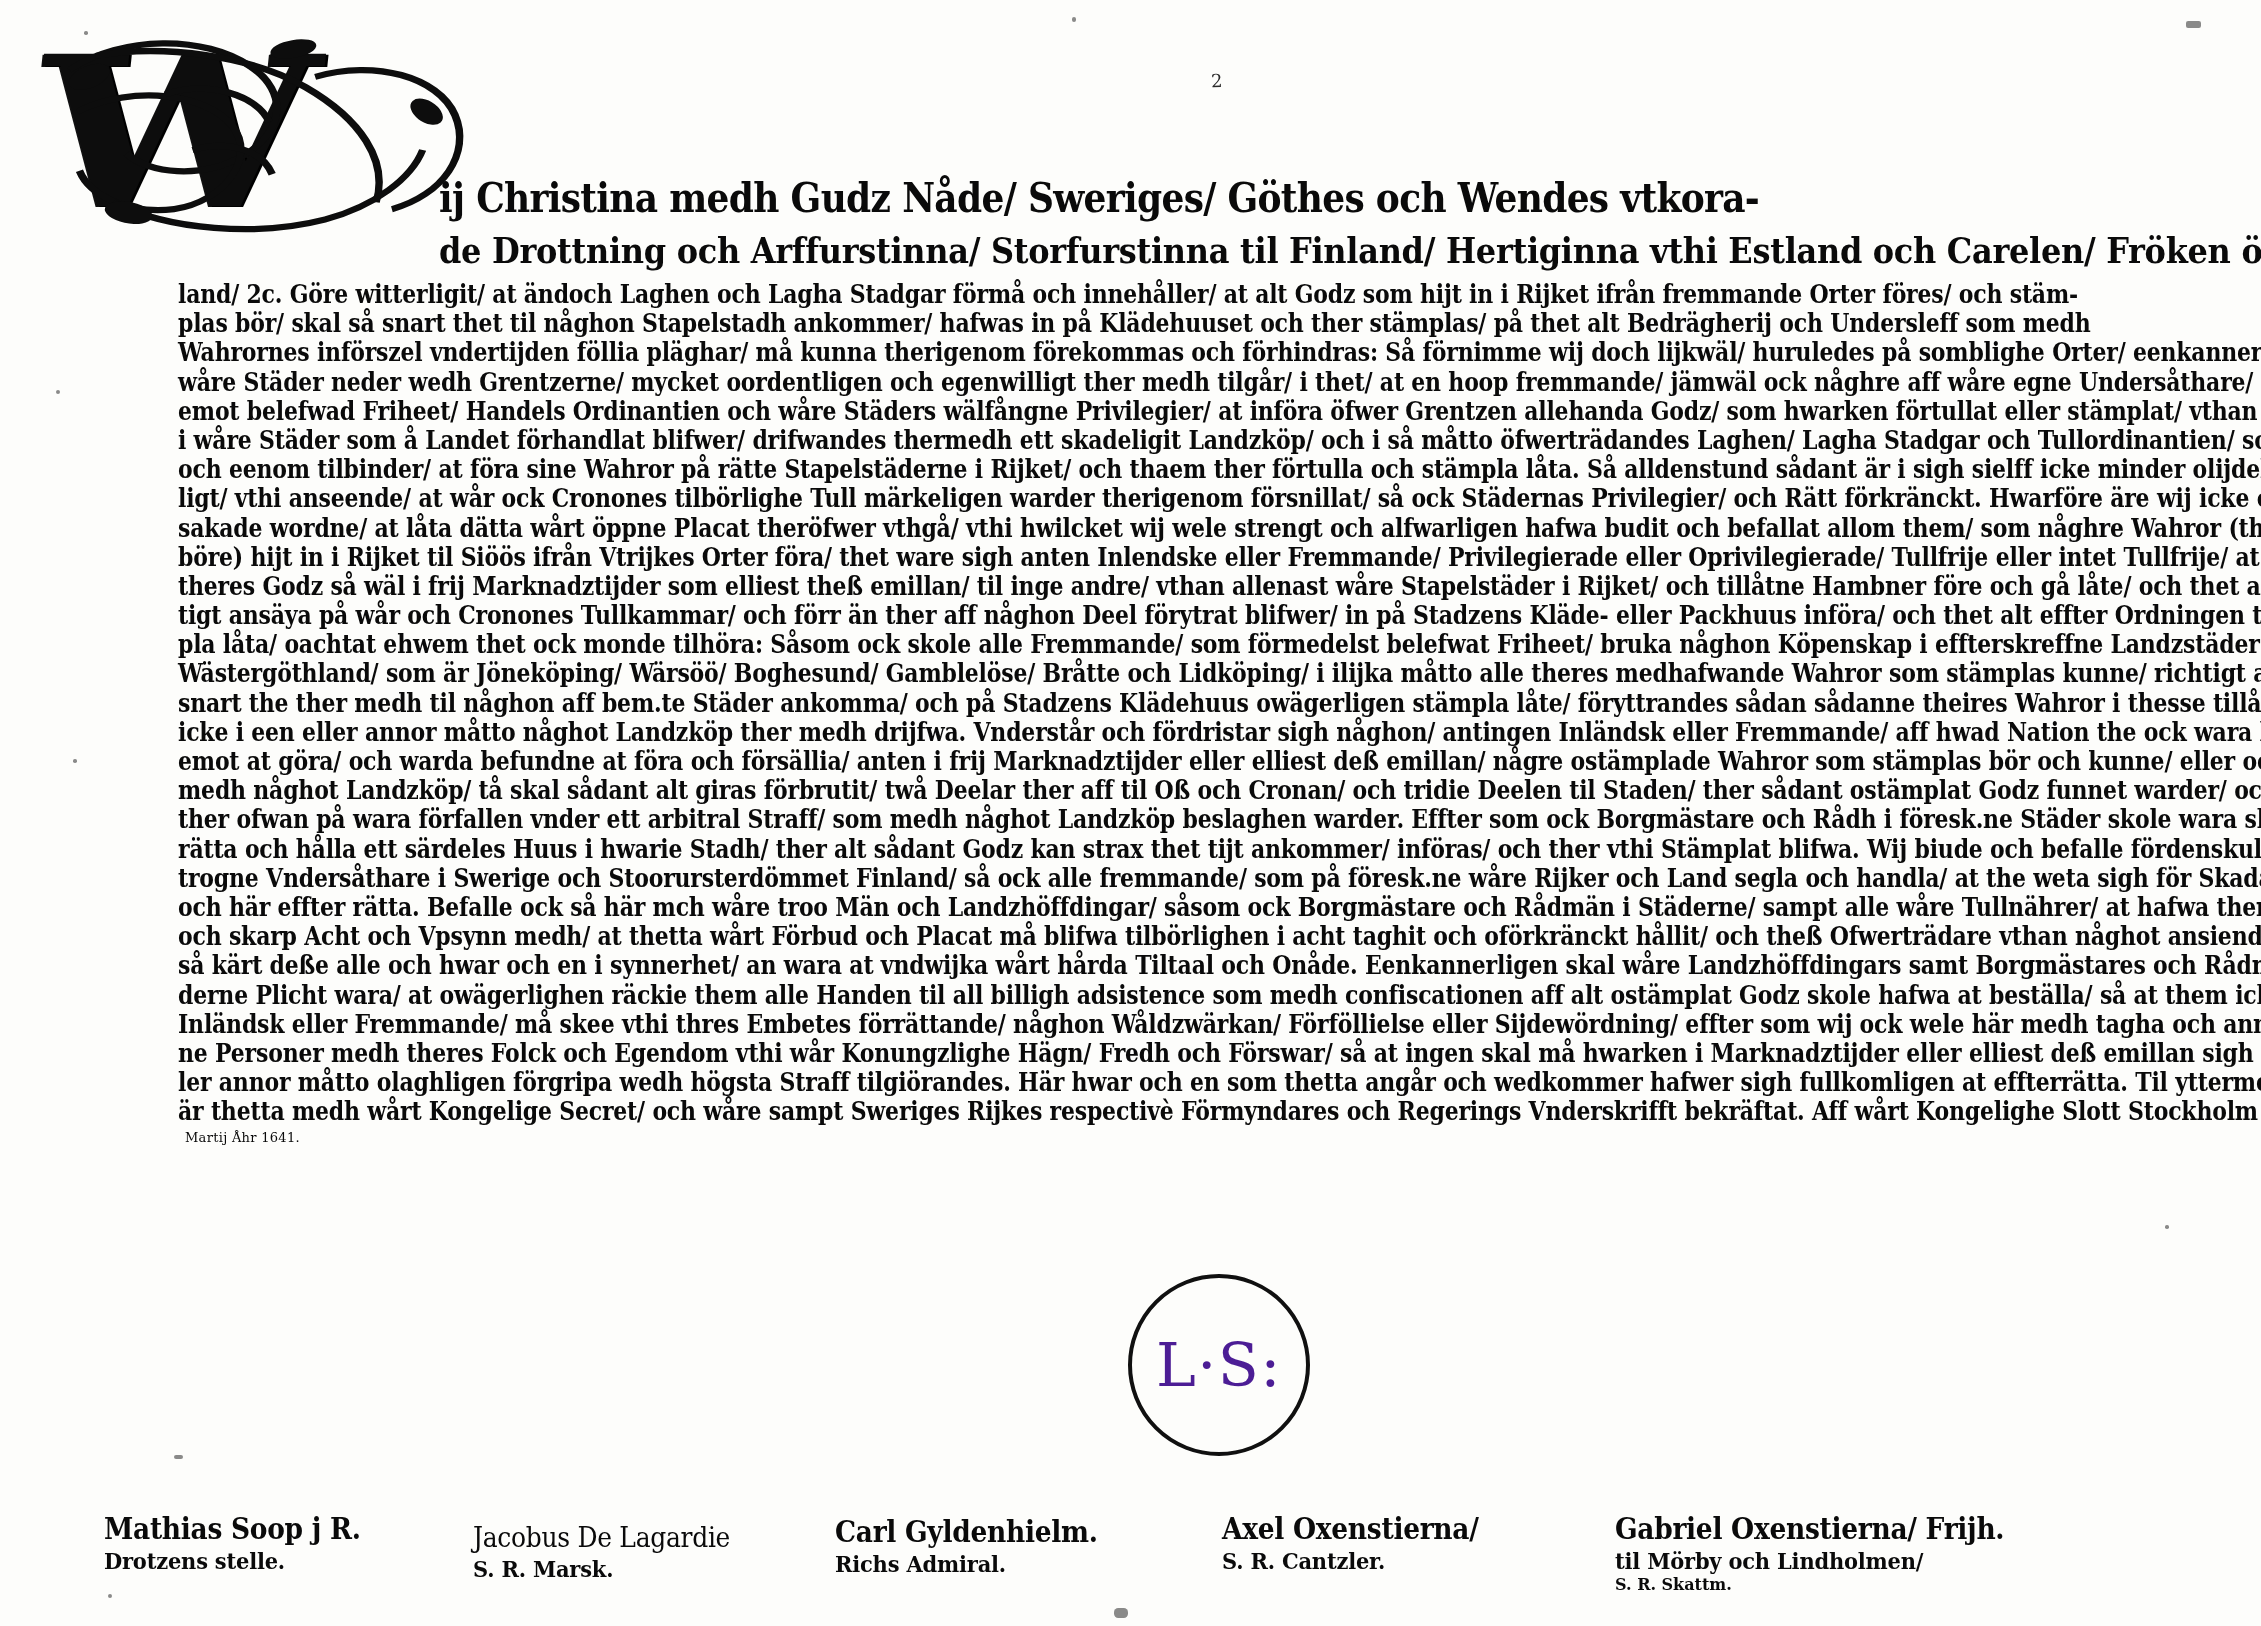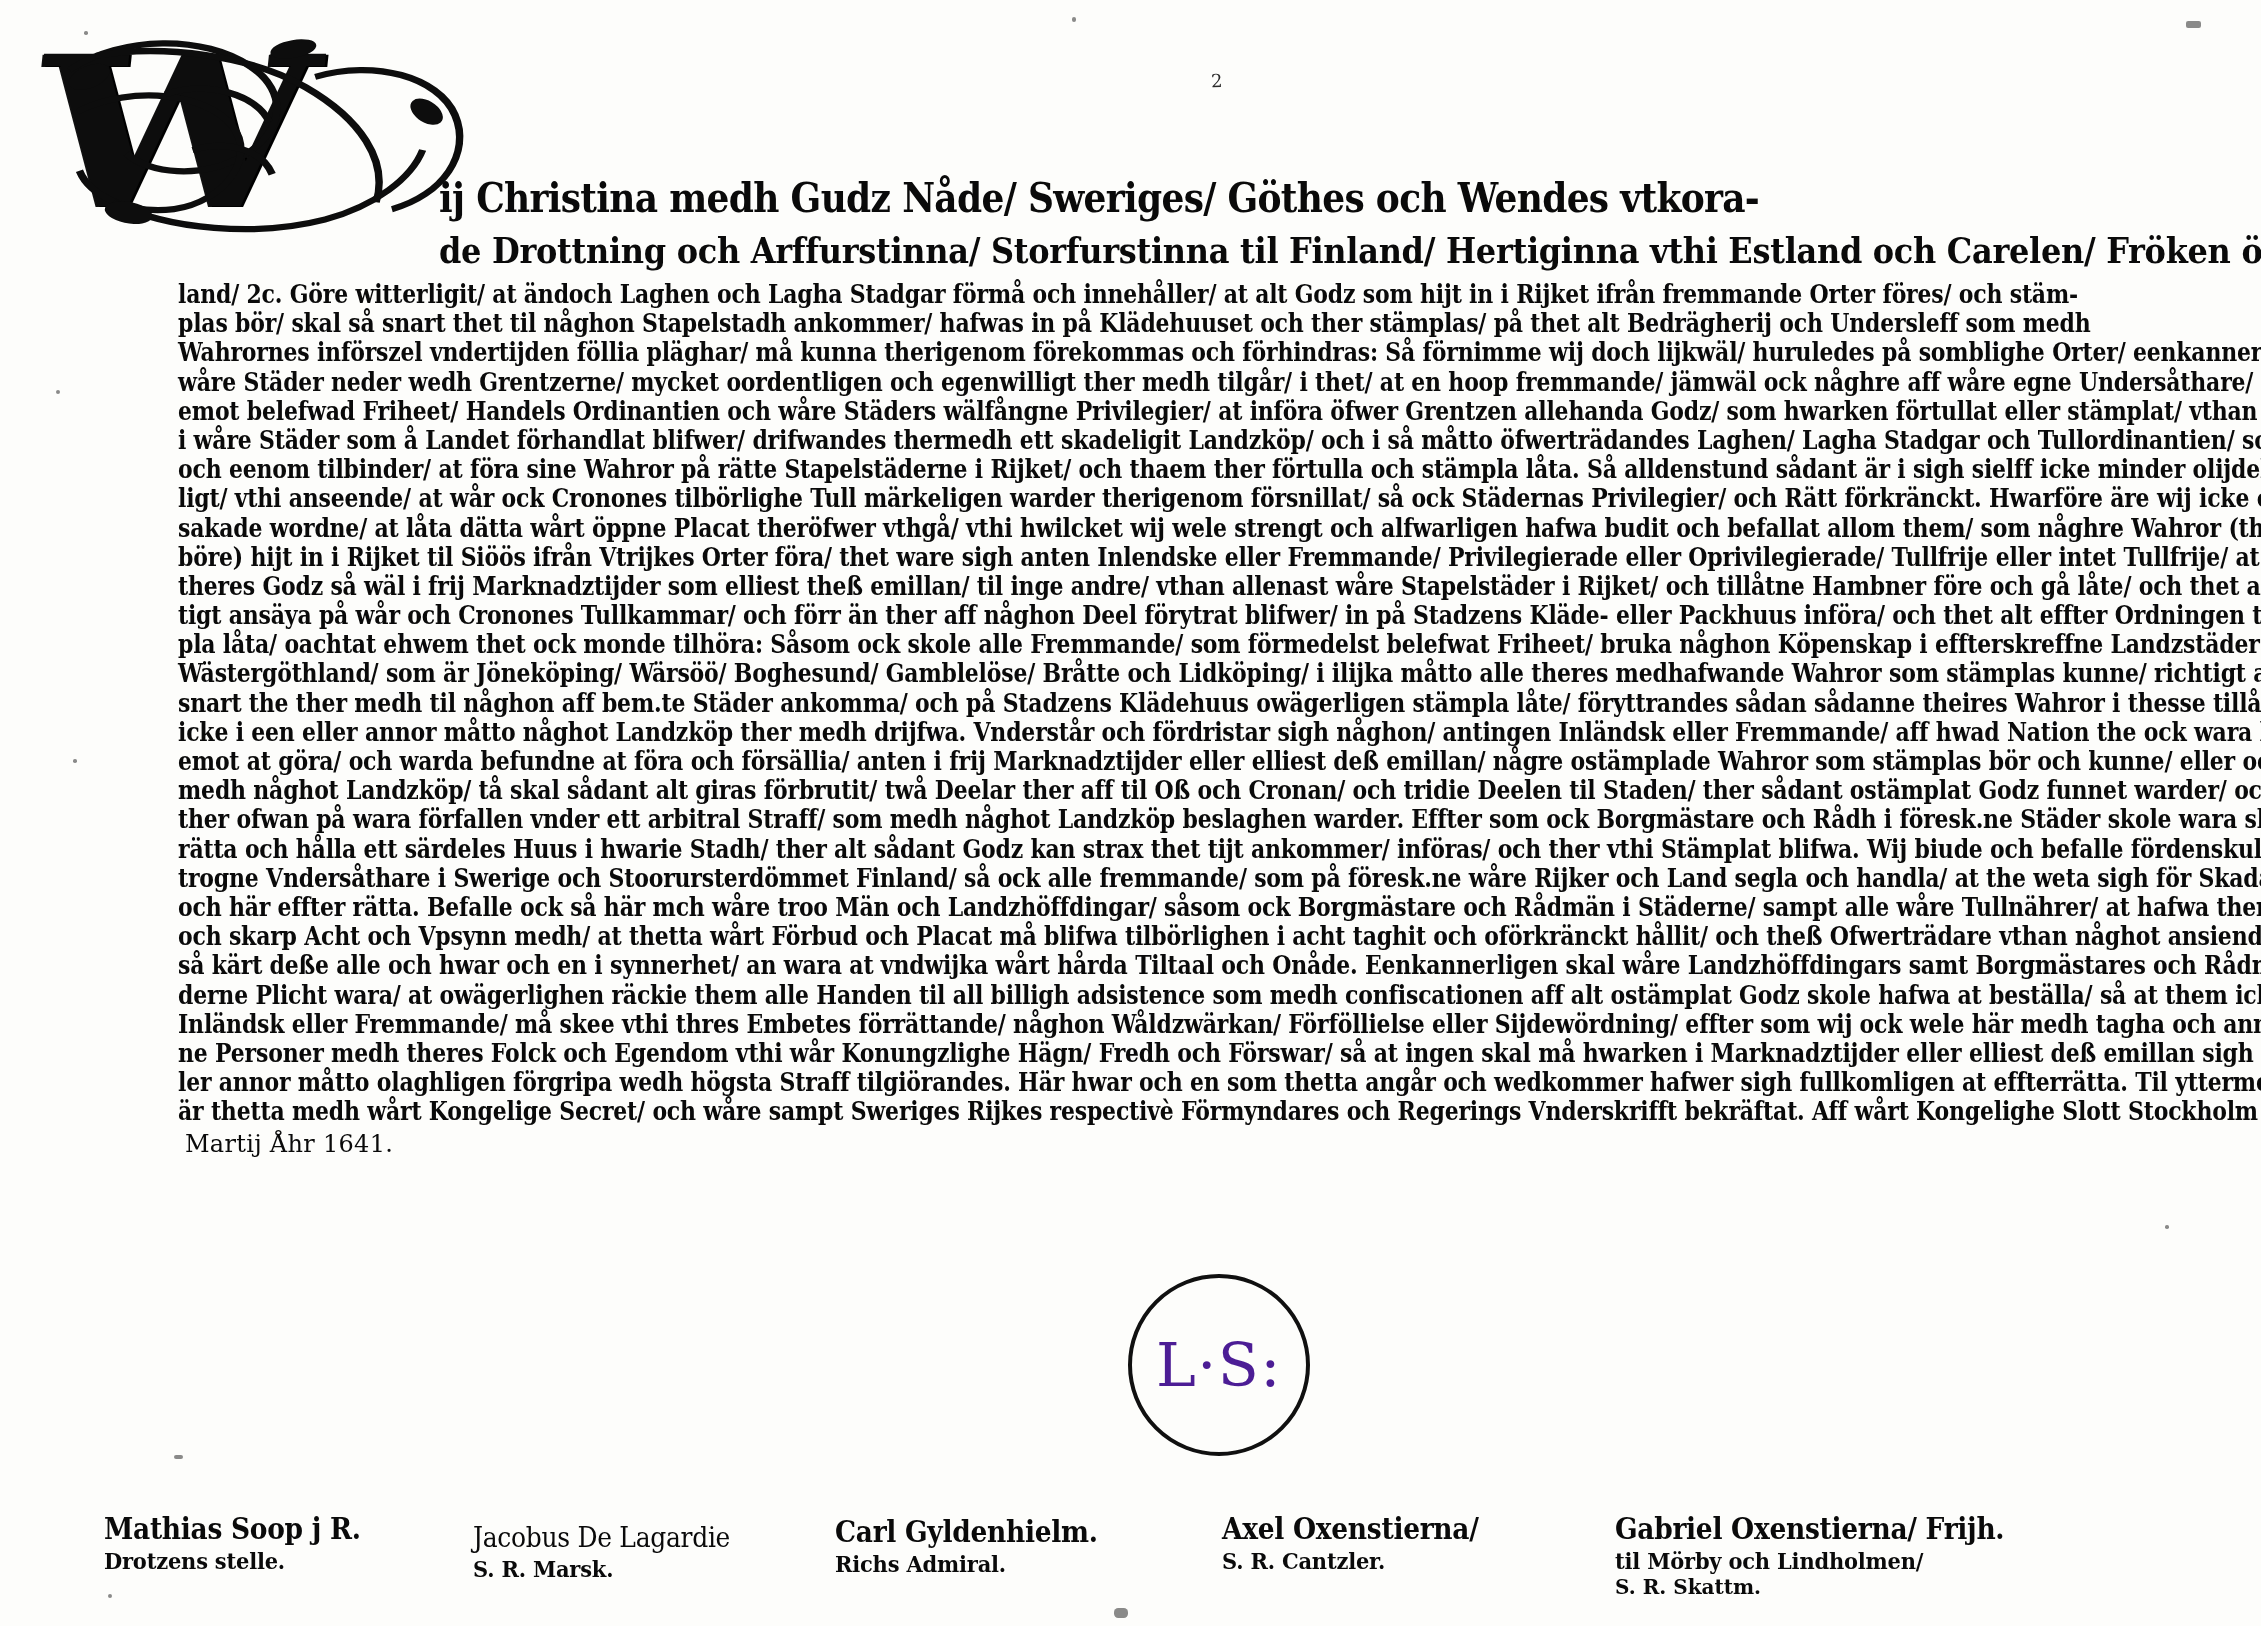--- a/index.html
+++ b/index.html
@@ -108,21 +108,21 @@
     line-height: 27.5px;
     letter-spacing: -0.2px;
     white-space: nowrap;
     transform: scaleY(1.18);
     transform-origin: left top;
     margin-bottom: 1.7px;
   }
   .tail-line {
     font-family: "DejaVu Serif", serif;
     font-weight: normal;
-    font-size: 24px;
+    font-size: 13px;
     letter-spacing: 0.3px;
     margin-top: 7px;
     padding-left: 7px;
   }
 
   
   .seal {
     position: absolute;
     left: 1128px;
     top: 1274px;
@@ -170,21 +170,21 @@
     font-size: 21px;
     letter-spacing: -0.2px;
     margin-top: 4.9px;
     transform: scaleY(1.1);
     transform-origin: center top;
     white-space: nowrap;
   }
   .sig .role2 {
     font-family: "DejaVu Serif", serif;
     font-weight: bold;
-    font-size: 20px;
+    font-size: 16px;
     margin-top: 2.8px;
     white-space: nowrap;
   }
   .sig.s1 { left: 104px;  top: 0px; }
   .sig.s2 { left: 473px;  top: 9.7px; }
   .sig.s3 { left: 835px; top: 2.8px; }
   .sig.s4 { left: 1222px; top: 0px; }
   .sig.s5 { left: 1615px; top: 0px;  width: 487px;}
   .sig.s2 .name { font-weight: normal; font-size: 25px; }
 </style>

